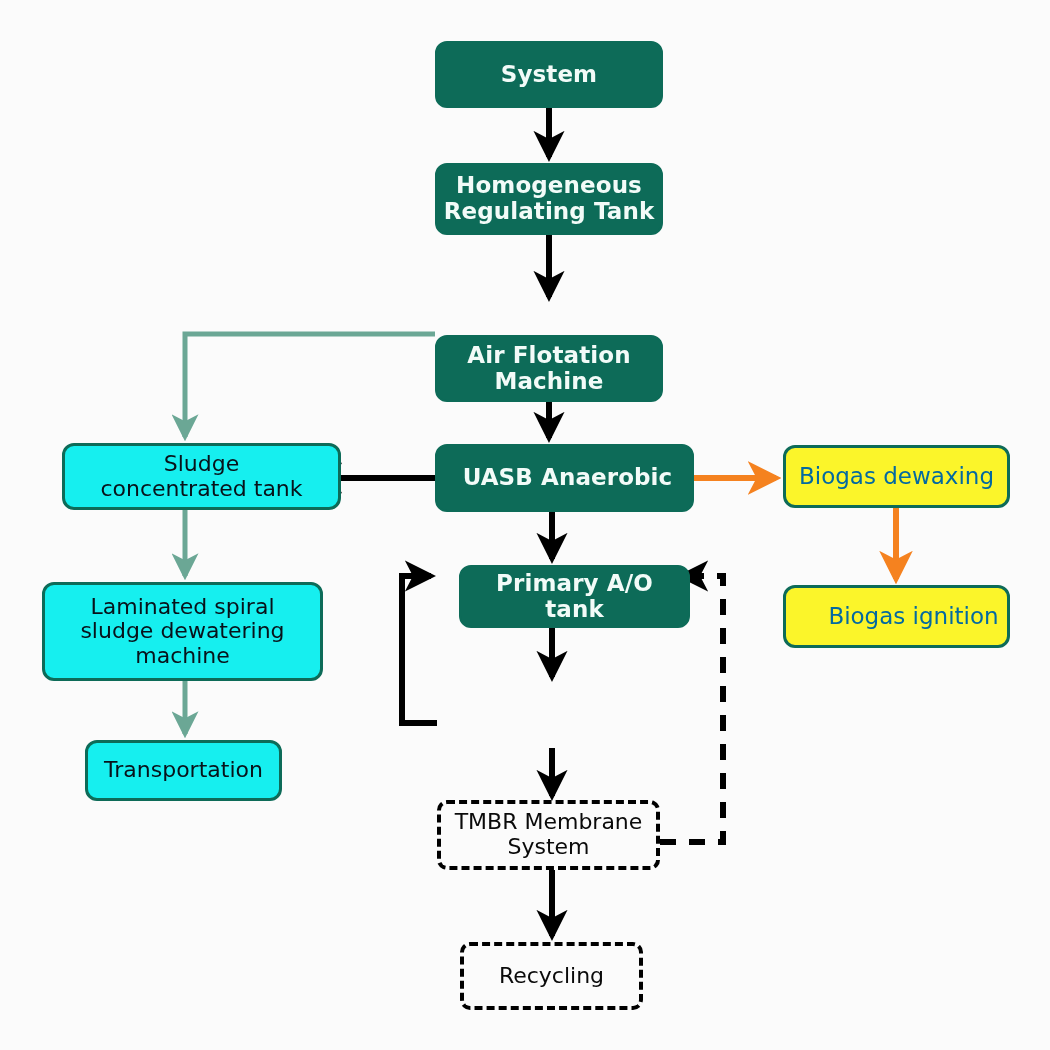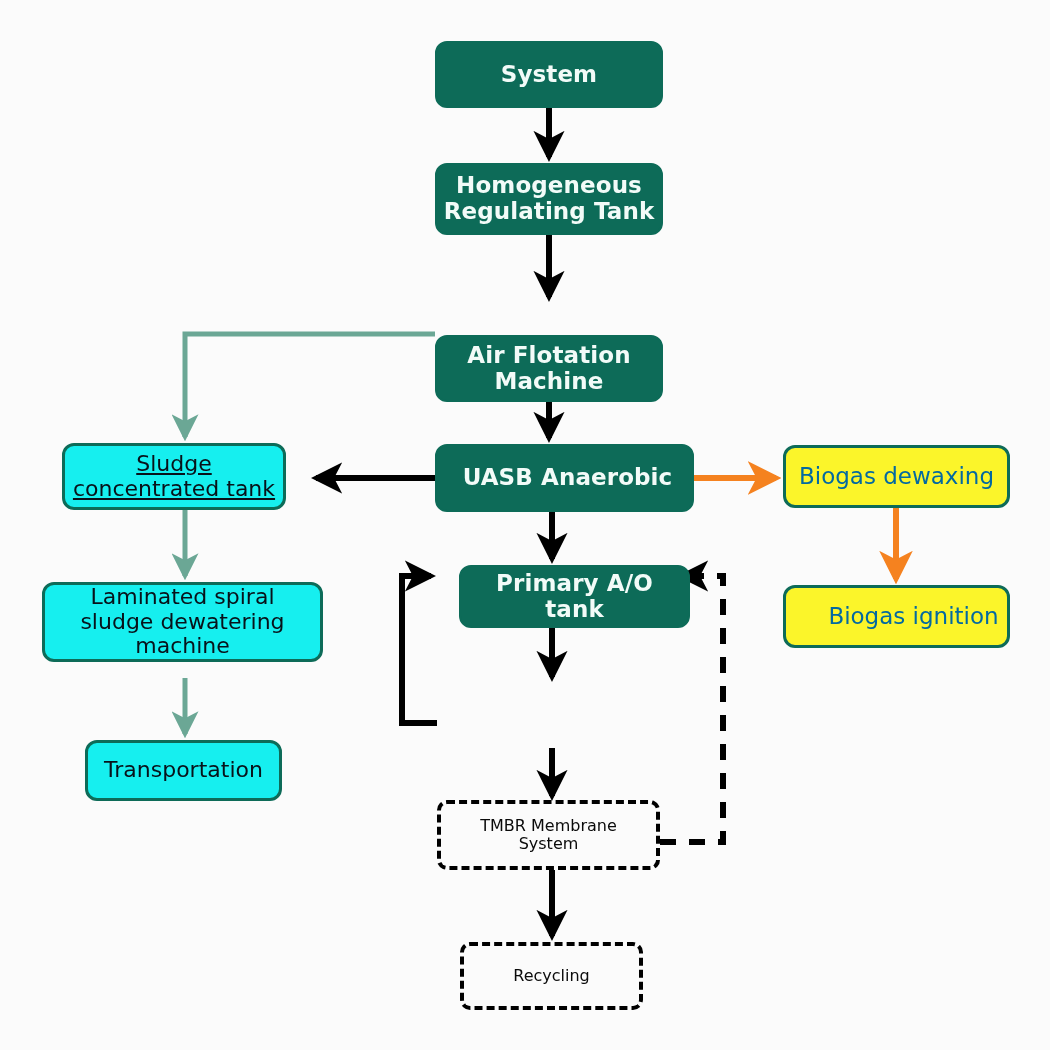--- a/index.html
+++ b/index.html
@@ -54,21 +54,21 @@
     background: #fbf52a;
     color: #0369a1;
     border: 3px solid #0d6b58;
     font-size: 23px;
   }
   .node.dashed {
     background: transparent;
     color: #0a0a0a;
     border: 4px dashed #000000;
     border-radius: 10px;
-    font-size: 16px;
+    font-size: 22px;
   }
 </style>
 </head>
 <body>
 
 <div id="canvas">
 
   <svg id="edges" viewBox="0 0 1050 1050" xmlns="http://www.w3.org/2000/svg">
     <defs>
       <marker id="arrow-black" viewBox="0 0 10 10" refX="8.4" refY="5" markerWidth="5.2" markerHeight="5.2" orient="auto-start-reverse">
@@ -116,24 +116,24 @@
   <div class="node green" style="left:435px; top:41px; width:228px; height:67px;">System</div>
 
   <div class="node green" style="left:435px; top:163px; width:228px; height:72px;">Homogeneous
 Regulating Tank</div>
 
   <div class="node green" style="left:435px; top:303px; width:228px; height:67px;margin-top:32px;">Air Flotation
 Machine</div>
 
   <div class="node green" style="left:435px; top:444px; width:259px; height:68px;padding-left:12px;">UASB Anaerobic</div>
 
-  <div class="node cyan" style="left:62px; top:443px; width:224px; height:67px;text-decoration:underline;">Sludge
+  <div class="node cyan" style="left:62px; top:443px; width:279px; height:67px;">Sludge
 concentrated tank</div>
 
-  <div class="node cyan" style="left:42px; top:582px; width:281px; height:80px;">Laminated spiral
+  <div class="node cyan" style="left:42px; top:582px; width:281px; height:99px;">Laminated spiral
 sludge dewatering
 machine</div>
 
   <div class="node cyan" style="left:85px; top:740px; width:197px; height:61px;">Transportation</div>
 
   <div class="node yellow" style="left:783px; top:445px; width:227px; height:63px;">Biogas dewaxing</div>
 
   <div class="node yellow" style="left:783px; top:585px; width:227px; height:63px;padding-left:40px;">Biogas ignition</div>
 
   <div class="node green" style="left:437px; top:565px; width:231px; height:63px;margin-left:22px;">Primary A/O tank</div>

